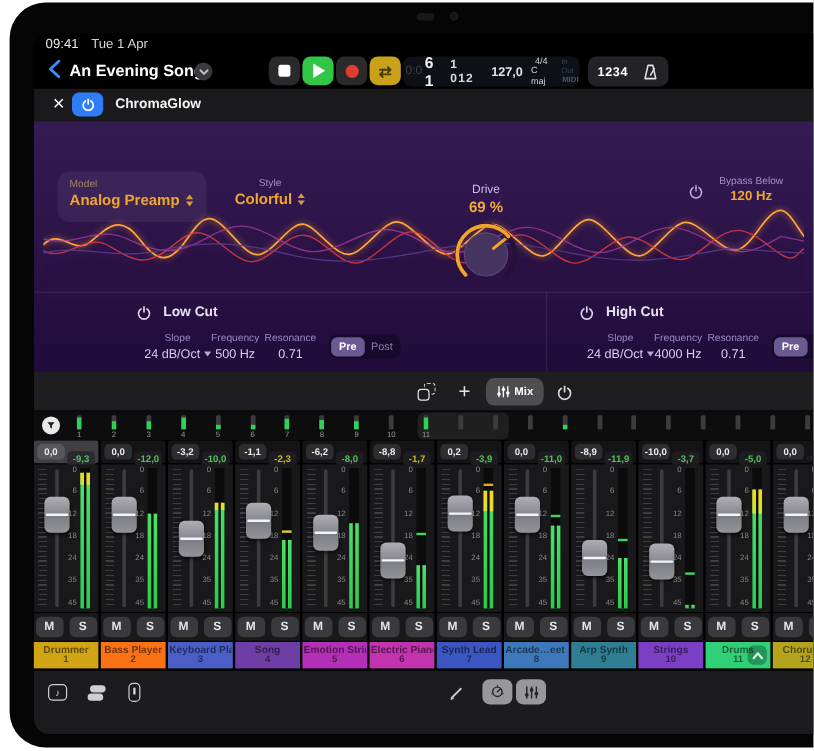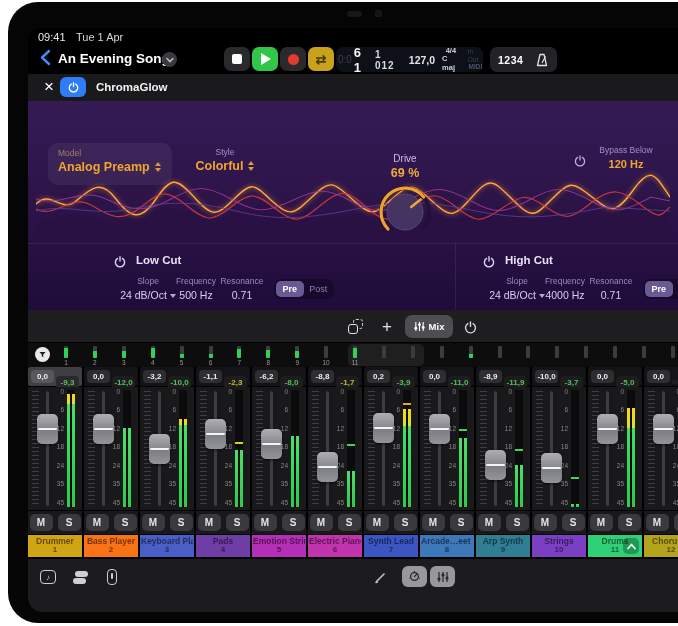--- a/index.html
+++ b/index.html
@@ -27,21 +27,21 @@
   .stop-glyph { width:10px; height:10px; background:#fff; border-radius:2px; }
   .play-glyph { width:0; height:0; border-left:10px solid #fff; border-top:6px solid transparent; border-bottom:6px solid transparent; margin-left:2px; }
   .rec-glyph { width:11px; height:11px; background:#e23b30; border-radius:50%; }
   .cycle-glyph { color:#4a3a05; font-size:13px; font-weight:bold; line-height:1; }
   .lcd { position:absolute; left:308px; top:2px; width:147px; height:25px; background:#0d1016; border-radius:7px; display:flex; align-items:center; overflow:hidden; }
   .lcd .tdim { color:#3c424c; font-size:10px; margin-left:2px; width:16px; overflow:hidden; }
   .lcd .posM { color:#f2f2f4; font-size:13px; font-weight:bold; margin-left:2px; letter-spacing:1px; }
   .lcd .posm { color:#d8dade; font-size:10px; font-weight:bold; margin-left:3px; letter-spacing:1px; }
   .lcd .tempo { color:#e2e4e8; font-size:10.5px; font-weight:bold; margin-left:8px; }
   .lcd .sigkey { display:flex; flex-direction:column; align-items:center; margin-left:7px; line-height:1.1; }
-  .lcd .sigkey span { color:#cfd3da; font-size:7.5px; font-weight:bold; }
+  .lcd .sigkey span { color:#cfd3da; font-size:7.5px; font-weight:normal; }
   .lcd .iostack { display:flex; flex-direction:column; align-items:center; margin-left:8px; line-height:1.2; }
   .lcd .iostack .io { color:#3a4150; font-size:6.5px; }
   .lcd .iostack .midi { color:#46536e; font-size:6.5px; font-weight:bold; }
   .metrogroup { position:absolute; left:462px; top:2px; height:25px; background:#232327; border-radius:7px; display:flex; align-items:center; padding:0 8px; gap:12px; }
   .countin { color:#fff; font-size:10.5px; font-weight:bold; letter-spacing:.5px; }
 
   
   .pluginbar { position:absolute; left:0; top:46px; width:100%; height:27px; background:#1a1a1c; }
   .closex { position:absolute; left:10px; top:2px; width:22px; height:22px; color:#fff; font-size:17px; line-height:22px; text-align:center; background:none; border:none; }
   .pwr-toggle { position:absolute; left:32px; top:3px; width:26px; height:20px; border-radius:6px; background:#2e7cf6; border:none; display:flex; align-items:center; justify-content:center; }
@@ -626,21 +626,21 @@
               <div class="mfill" style="height: 49%;"></div>
               <div class="msep"></div>
               <div class="ptick" style="top: 44%; background: rgb(227, 204, 50);"></div>
             </div>
           </div>
           <div class="msrow">
             <button class="msbtn">M</button>
             <button class="msbtn">S</button>
           </div>
           <div class="nameblk" style="background: rgb(111, 61, 166);">
-            <span class="nm">Pads</span>
+            <span class="nm">Song</span>
             <span class="nn">4</span>
           </div>
         </div>
         <div class="col">
           <div class="vals">
             <span class="vol">-6,2</span>
             <span class="peak" style="color: rgb(85, 192, 93);">-8,0</span>
           </div>
           <div class="fbody">
             <div class="ruler"></div>

